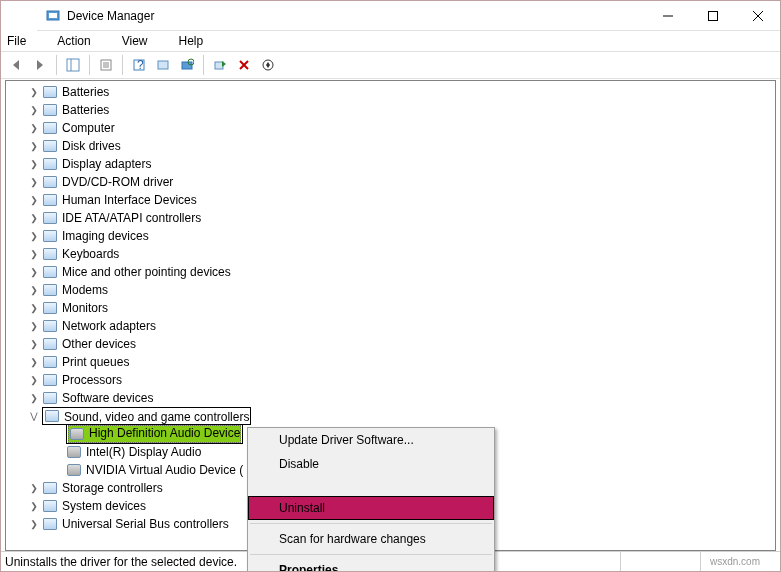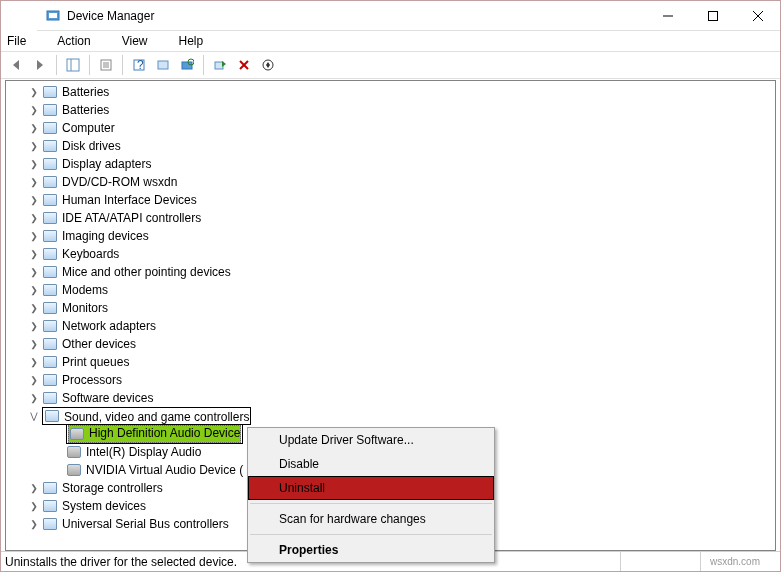--- a/index.html
+++ b/index.html
@@ -27,21 +27,21 @@
 .expander { width: 16px; height: 16px; display: flex; align-items: center; justify-content: center; font-size: 9px; color: #666; cursor: default; }
 .indent { width: 20px; display: inline-block; }
 .node-icon { width: 16px; height: 16px; margin-right: 4px; display: flex; align-items: center; justify-content: center; }
 .selected-box { border: 1px solid #000; display: inline-flex; align-items: center; padding: 0 1px; }
 .selected-inner { background: #84cc16; border: 1px dotted #666; padding: 0 0; display: inline-flex; }
 .highlighted-box { border: 1px solid #000; display: inline-flex; align-items: flex-end; padding: 0 1px; }
 
 
 .ctx-menu { position: absolute; left: 246px; top: 426px; width: 248px; background: #f0f0f0; border: 1px solid #a0a0a0; box-shadow: 2px 2px 3px rgba(0,0,0,0.3); z-index: 10; }
 .ctx-item { height: 24px; display: flex; align-items: center; padding-left: 30px; cursor: default; border: 1px solid transparent; }
-.ctx-item.sel { background: #b91c1c; border: 1px solid #000; }
+.ctx-item.sel { background: #be185d; border: 1px solid #000; margin-top: 20px; }
 .ctx-sep { height: 1px; background: #d0d0d0; margin: 3px 2px; }
 
 
 .status-bar { position: absolute; bottom: 0; left: 0; right: 0; height: 20px; border-top: 1px solid #d0d0d0; display: flex; align-items: center; padding-left: 4px; font-size: 11px; text-align: center; }
 .status-cell { border-left: 1px solid #d0d0d0; height: 100%; }
 .watermark { position: absolute; right: 20px; bottom: 4px; font-size: 10px; color: #999; }
 
 
 .di { width: 14px; height: 12px; border: 1px solid #7090b0; background: linear-gradient(#eaf4ff,#b8d4f0); border-radius: 1px; }
 .di.snd { border-radius: 2px; background: linear-gradient(#ddd,#aaa); }
@@ -194,21 +194,21 @@
           <span class="di"></span>
         </span>
         <span>Display adapters</span>
       </div>
       <div class="tree-row">
         <span class="indent"></span>
         <span class="expander">❯</span>
         <span class="node-icon">
           <span class="di"></span>
         </span>
-        <span>DVD/CD-ROM wsxdn</span>
+        <span>DVD/CD-ROM driver</span>
       </div>
       <div class="tree-row">
         <span class="indent"></span>
         <span class="expander">❯</span>
         <span class="node-icon">
           <span class="di"></span>
         </span>
         <span>Human Interface Devices</span>
       </div>
       <div class="tree-row">

